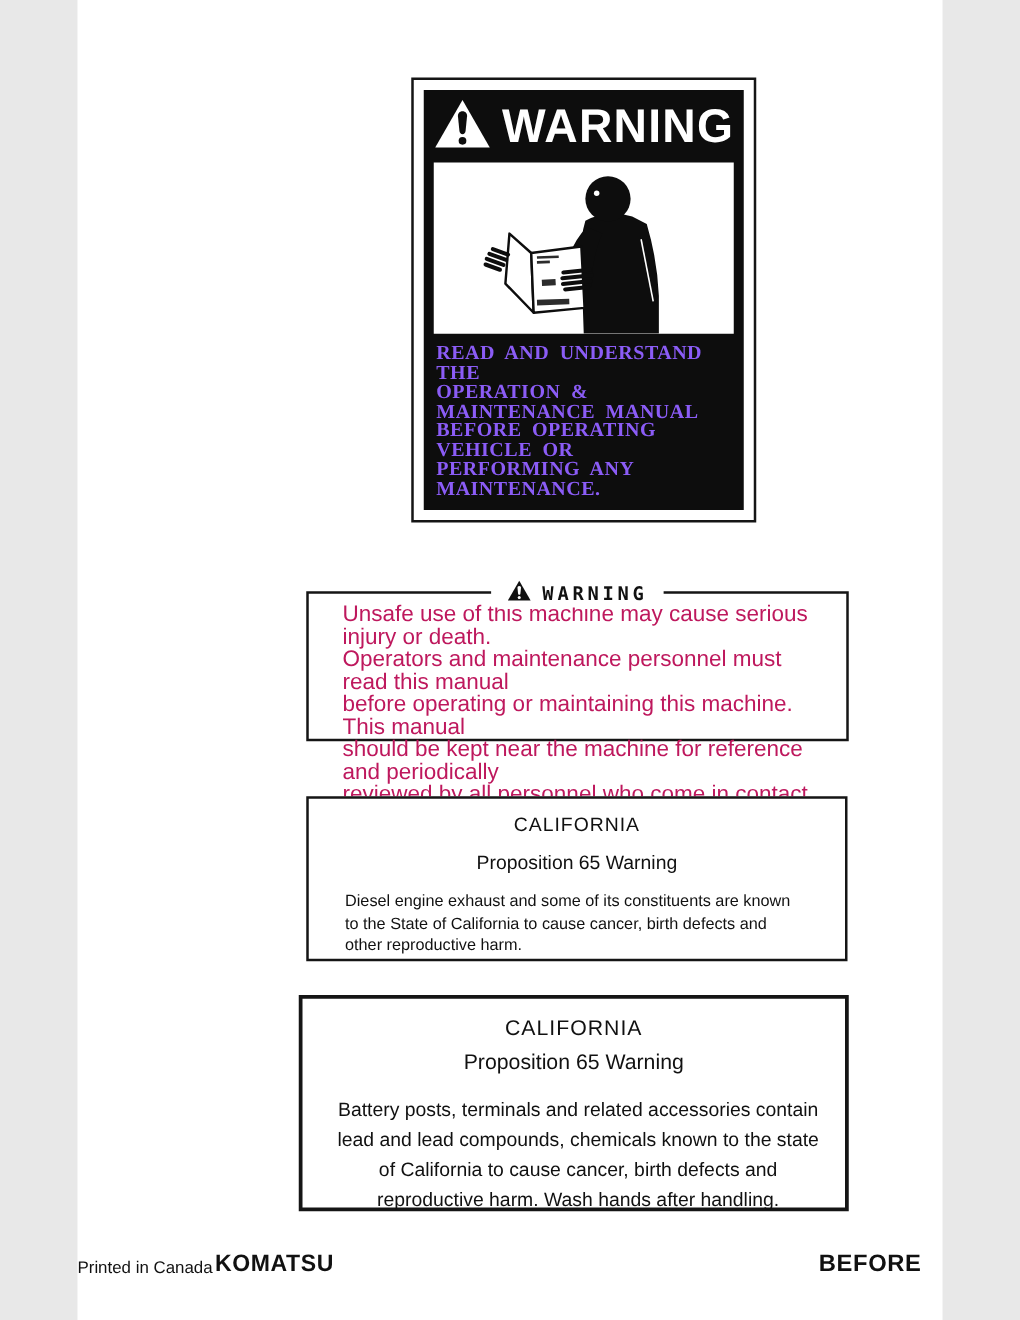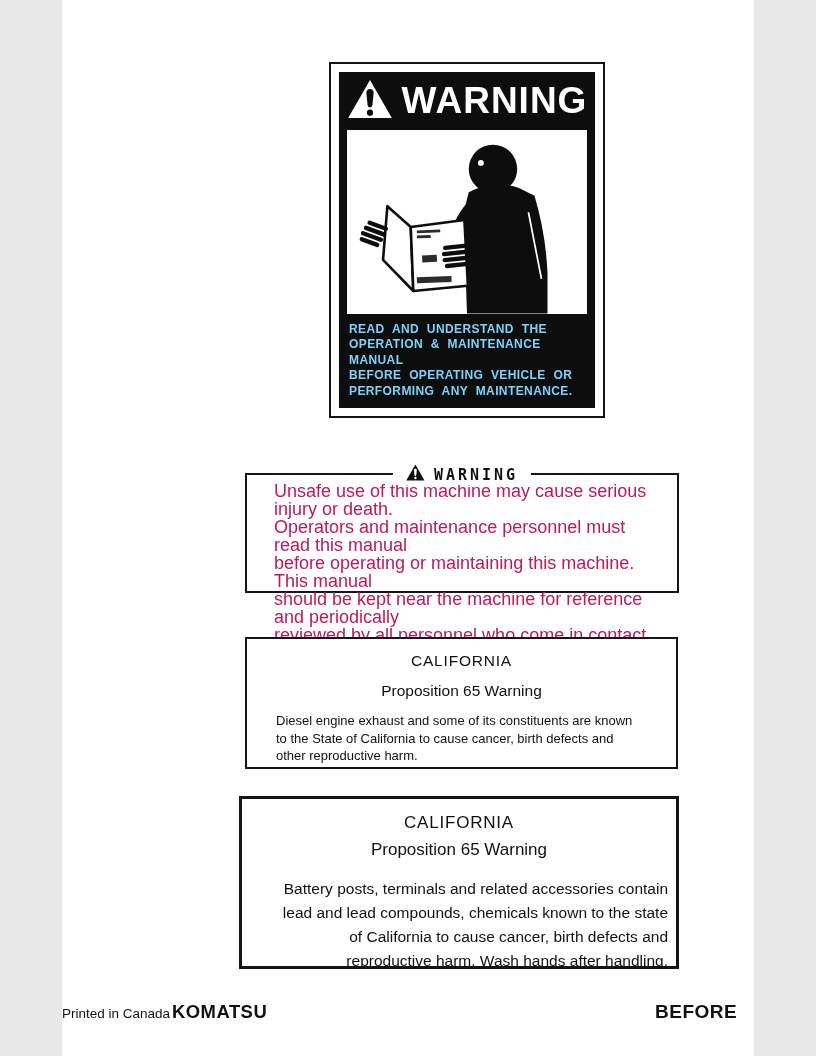--- a/index.html
+++ b/index.html
@@ -24,22 +24,22 @@
   .toplabel-header .word{
     color:#fff; font-weight:bold; font-size:37px; letter-spacing:1px;
     transform:scaleY(1.02);
   }
   .pictogram{
     background:#fff; margin:0 8px; flex:1 1 auto; position:relative; overflow:hidden;
   }
   .pictogram svg{position:absolute; left:0; top:0; width:100%; height:100%;}
   .toplabel-caption{
     flex:0 0 auto; padding:8px 10px 9px 10px;
-    color:#7dd3fc; font-weight:bold; font-size:12px; line-height:15.5px;
-    letter-spacing:.4px; word-spacing:4px; white-space:pre-line;
+    color:#8b5cf6; font-weight:bold; font-size:16px; line-height:15.5px;
+    letter-spacing:.4px; word-spacing:4px; white-space:pre-line;font-family:Liberation Serif, serif;
   }
   
   .wbox{
     position:absolute; left:183px; top:473px; width:434px; height:120px;
     border:2px solid #151515; box-sizing:border-box; background:#fff;
   }
   .wbox-header{
     position:absolute; top:-11px; left:50%; transform:translateX(-50%);
     background:#fff; padding:0 13px; display:flex; align-items:center; gap:9px;
     white-space:nowrap;
@@ -61,21 +61,21 @@
   .p65 .title{ letter-spacing:.8px; }
   .p65.diesel .title{ margin-top:13px; font-size:15.5px;}
   .p65.diesel .subtitle{ margin-top:12px; font-size:15.5px;}
   .p65.diesel .body{
     text-align:left; margin:12px 16px 0 29px; font-size:13px; line-height:17.5px;
     white-space:pre-line;
   }
   .p65.battery .title{ margin-top:14px; font-size:17px;}
   .p65.battery .subtitle{ margin-top:7px; font-size:17px;}
   .p65.battery .body{
-    text-align:right; margin:17px 8px 0 15px; font-size:15.5px; line-height:24px;
+    text-align:center; margin:17px 8px 0 15px; font-size:15.5px; line-height:24px;
     white-space:pre-line;
   }
   
   .logo-komatsu{
     position:absolute; left:110px; top:1001px;
     font-weight:bold; font-size:19px; letter-spacing:.5px;
     transform:scaleX(.97); transform-origin:left;
   }
   .printed{
     position:absolute; left:0; right:0; top:1006px; 

